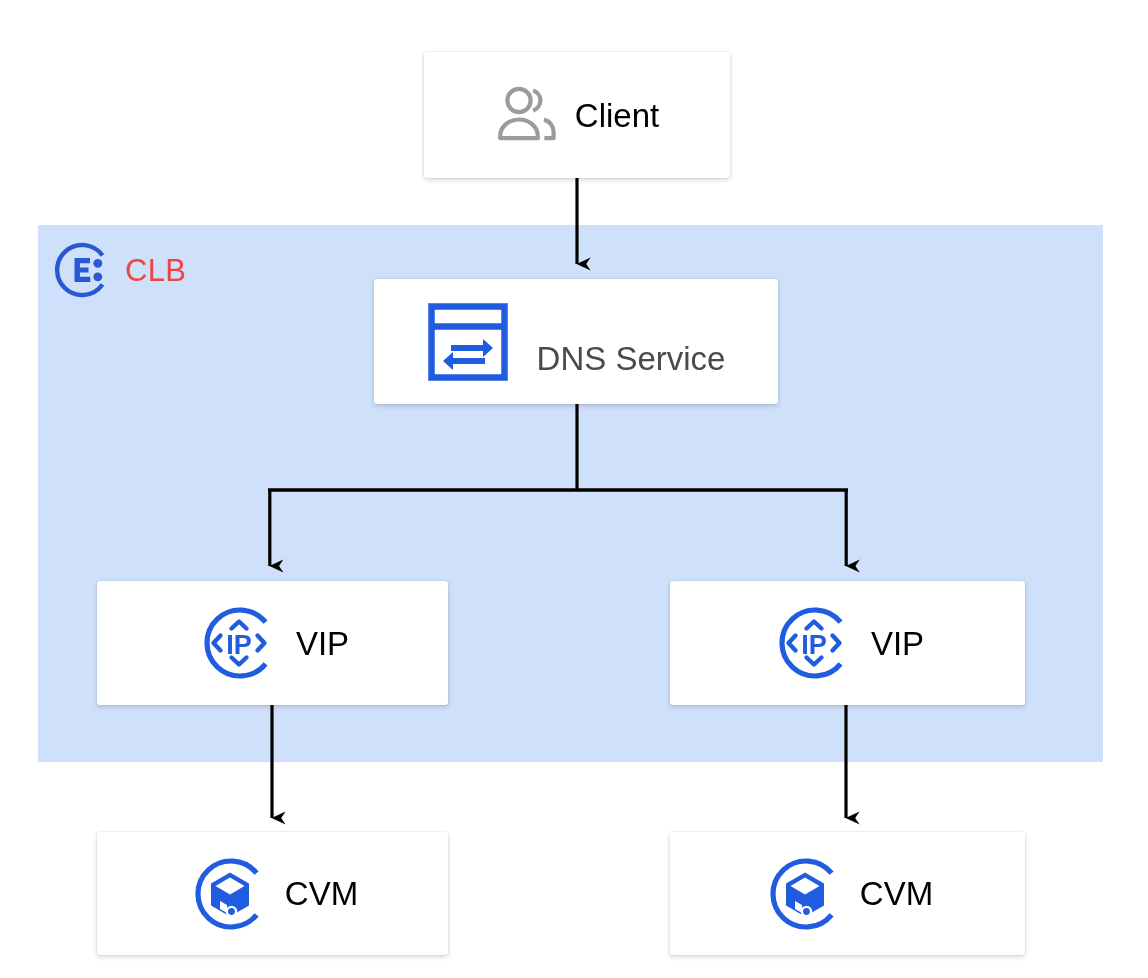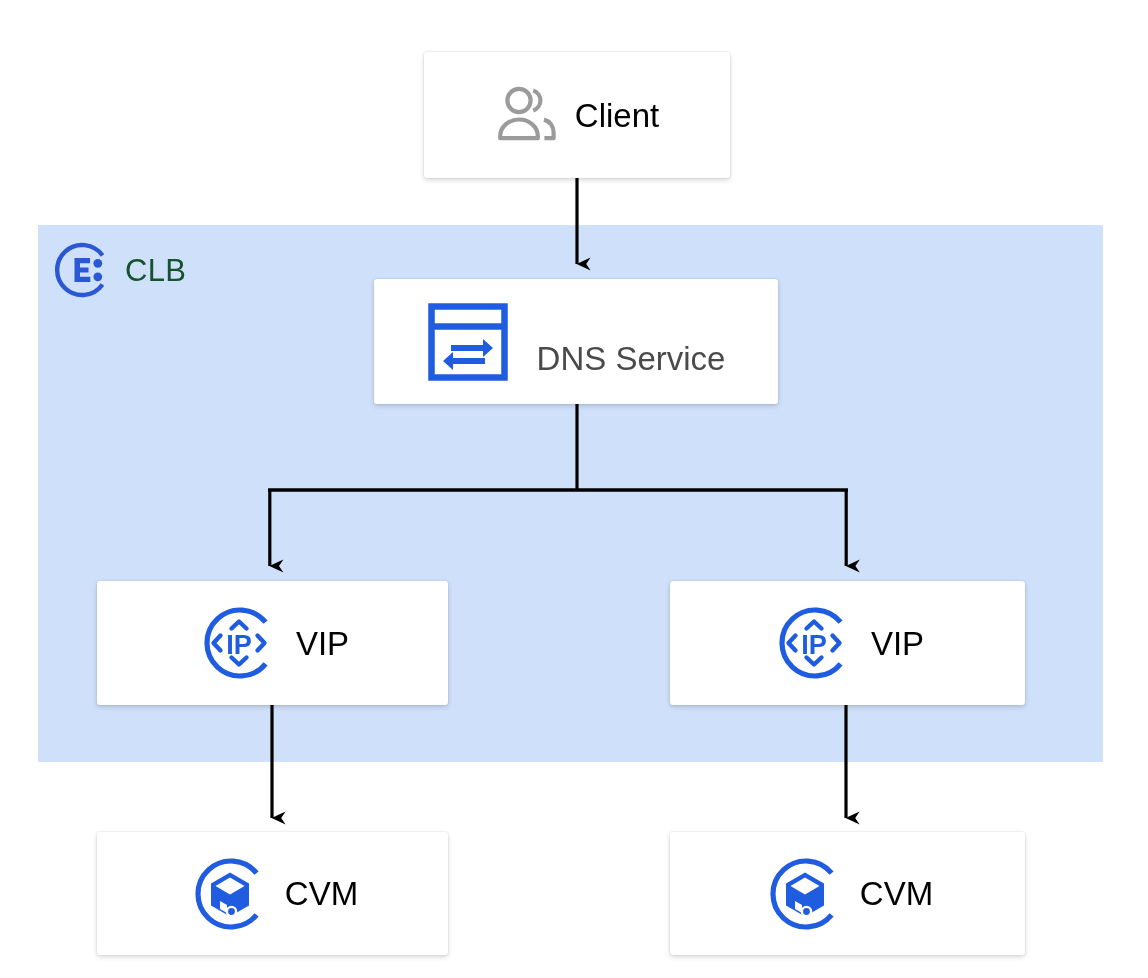--- a/index.html
+++ b/index.html
@@ -33,21 +33,21 @@
     position: absolute;
     left: 52px;
     top: 238px;
     height: 64px;
     display: flex;
     align-items: center;
     gap: 9px;
   }
   .zone-label .zone-text {
     font-size: 31px;
-    color: #14532d;
+    color: #ef4444;
     letter-spacing: 0.3px;
     line-height: 1;
   }
 
   
   .node {
     position: absolute;
     background: #ffffff;
     border-radius: 3px;
     box-shadow: 0 2px 5px rgba(0,0,0,0.16), 0 0 0 1px rgba(0,0,0,0.035);

